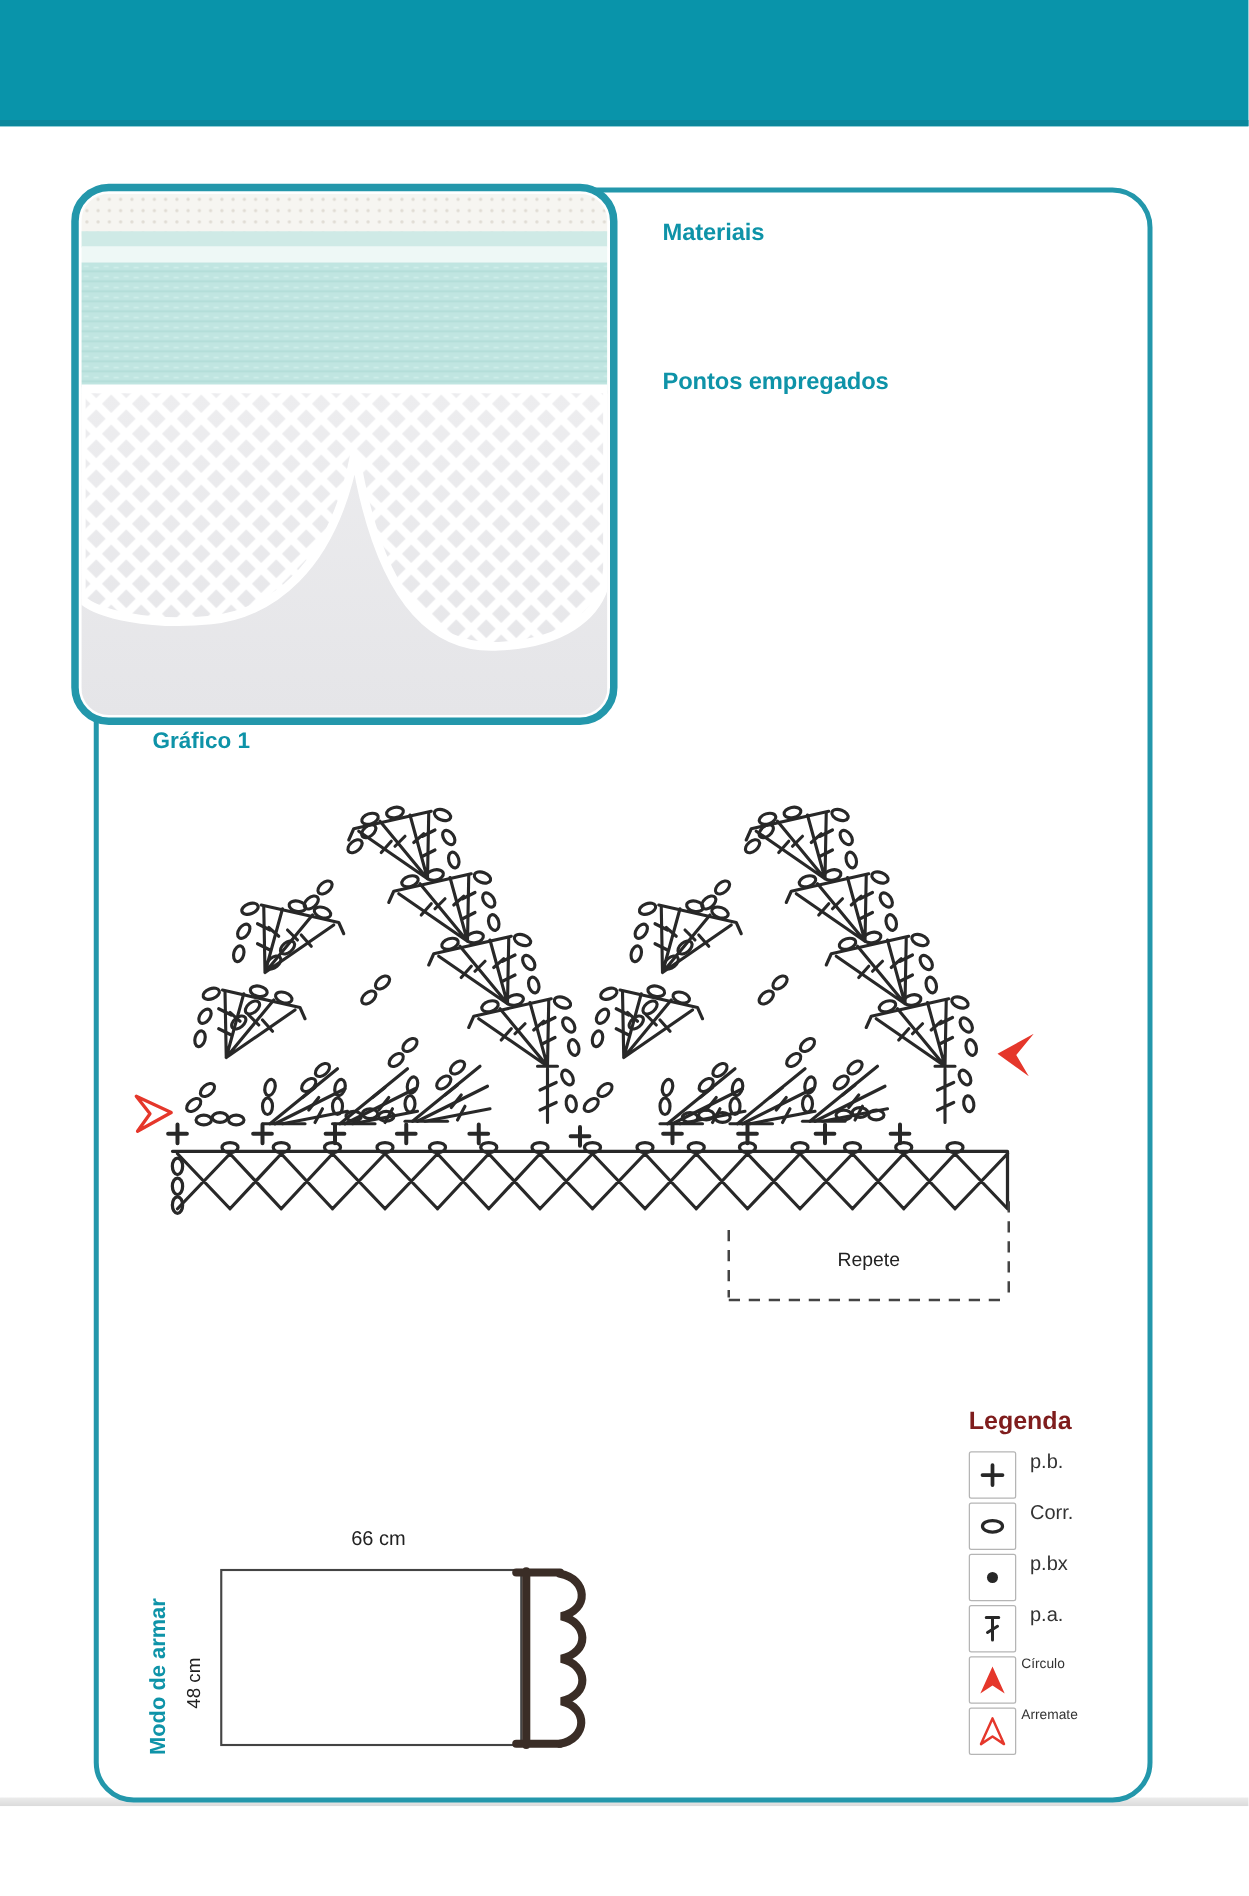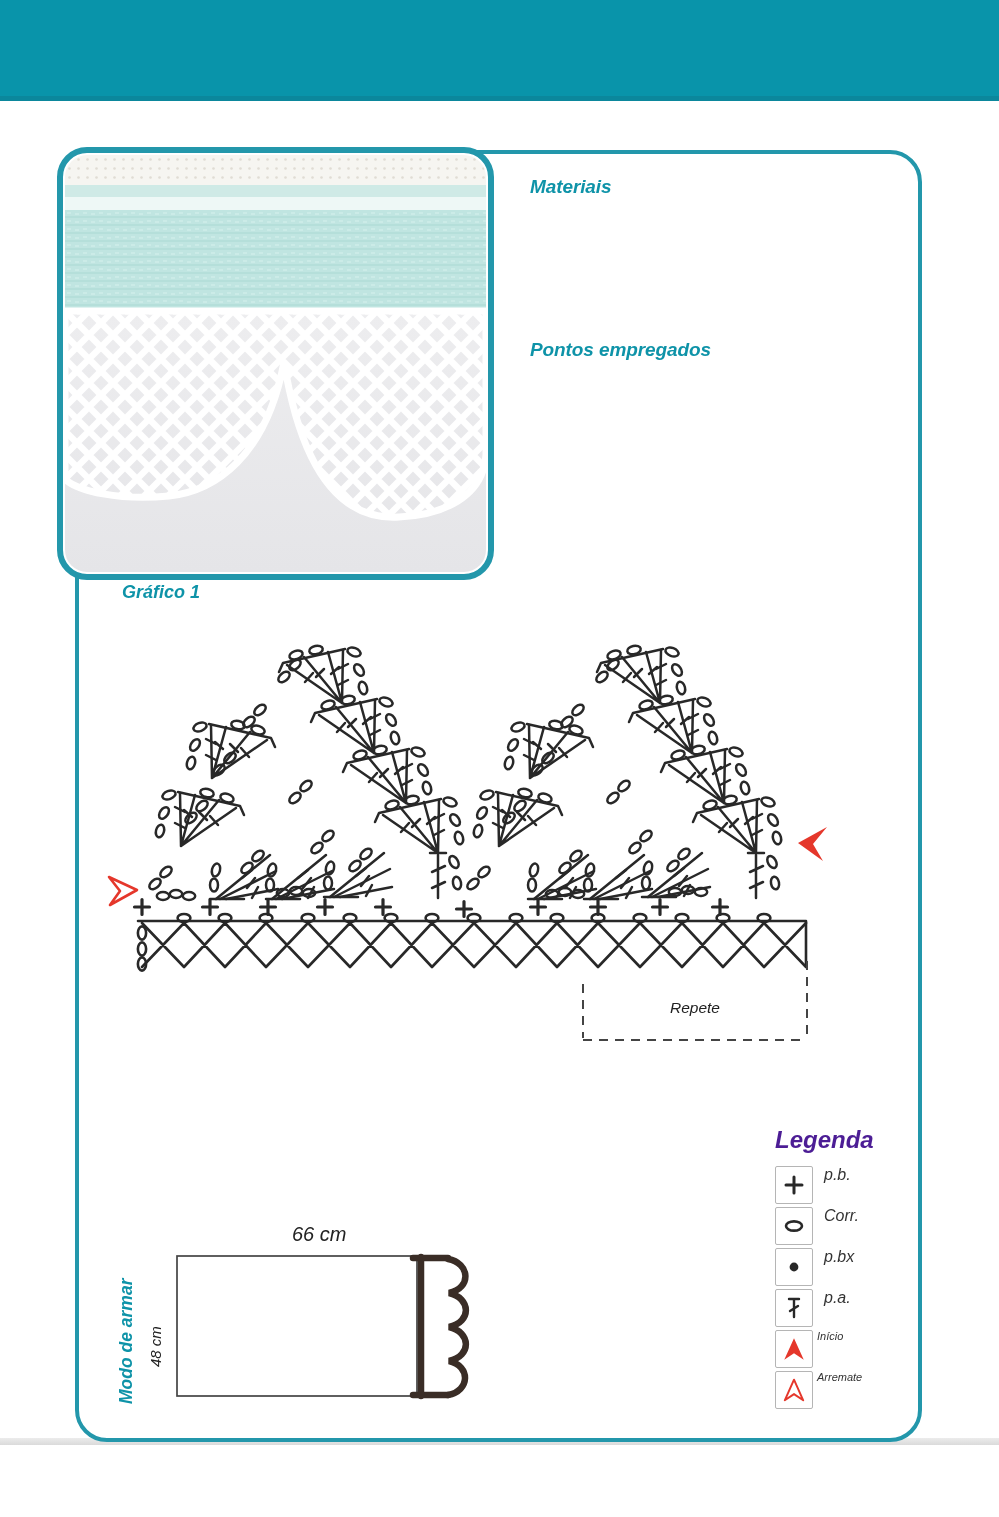--- a/index.html
+++ b/index.html
@@ -1,17 +1,17 @@
 <!DOCTYPE html>
 <html><head>
 <meta charset="utf-8">
 <style>
   html,body{margin:0;padding:0;background:#ffffff;}
   .page{position:relative;width:999px;height:1445px;background:#ffffff;overflow:hidden;
-        font-family:"Liberation Sans",sans-serif;color:#3b3b3b;font-style:italic;}
+        font-family:"Liberation Sans",sans-serif;color:#3b3b3b;}
   .topbar{position:absolute;left:0;top:0;width:999px;height:96px;background:#0994aa;
           border-bottom:5px solid #0b879c;}
   .shadow-strip{position:absolute;left:0;top:1438px;width:999px;height:14px;
           background:linear-gradient(#ececec,#c9c9c9);}
   .footer{position:absolute;left:0;top:1452px;width:999px;height:65px;background:#0994aa;}
 
   .bigbox{position:absolute;left:75px;top:150px;width:847px;height:1292px;box-sizing:border-box;
           border:4px solid #2397ab;border-radius:32px;background:#ffffff;}
 
   .photobox{position:absolute;left:57px;top:147px;width:437px;height:433px;box-sizing:border-box;
@@ -21,49 +21,49 @@
 
   .txtblock{position:absolute;left:530px;width:392px;font-size:17.6px;line-height:1.34;
           letter-spacing:-0.1px;}
   .h-teal{color:#0e93a8;font-weight:bold;font-size:19px;margin:0 0 3px 0;}
   .body-text{margin:0;}
 
   .chart-title{position:absolute;left:122px;top:582px;color:#0e93a8;font-weight:bold;font-size:18px;}
   .chart-svg{position:absolute;left:85px;top:640px;width:770px;height:425px;}
 
   .legend{position:absolute;left:775px;top:1126px;}
-  .legend-h{color:#4c1d95;font-weight:bold;font-size:24px;margin:0 0 12px 0;}
+  .legend-h{color:#7f1d1d;font-weight:bold;font-size:20px;margin:0 0 12px 0;}
   .lrow{display:flex;align-items:flex-start;margin-bottom:3px;}
   .lbox{width:38px;height:38px;box-sizing:border-box;border:1px solid #b5b5b5;border-radius:2px;
         background:#ffffff;display:flex;align-items:center;justify-content:center;flex:0 0 auto;}
   .llab{margin-left:11px;font-size:16px;color:#333;}
   .llab-sm{margin-left:4px;font-size:11px;color:#333;}
 
   .asm-svg{position:absolute;left:90px;top:1216px;width:400px;height:200px;}
-  .asm-w{position:absolute;left:292px;top:1223px;font-size:20px;color:#222;}
+  .asm-w{position:absolute;left:281px;top:1223px;font-size:16px;color:#222;}
   .asm-h{position:absolute;left:147px;top:1305px;height:62px;writing-mode:vertical-rl;
          transform:rotate(180deg);font-size:15px;color:#222;}
   .asm-title{position:absolute;left:116px;top:1262px;height:142px;writing-mode:vertical-rl;
          transform:rotate(180deg);font-weight:bold;font-size:17.5px;color:#0e93a8;}
 </style>
 </head>
 <body>
 
 <div class="page">
 
   <div class="topbar"></div>
 
   <div class="shadow-strip"></div>
 
   <div class="bigbox"></div>
 
   <div class="txtblock" style="top:174px;">
     <p class="h-teal">Materiais</p>
   </div>
-  <div class="txtblock" style="top:293px;margin-top:44px;">
+  <div class="txtblock" style="top:293px;">
     <p class="h-teal">Pontos empregados</p>
   </div>
 
   <div class="chart-title">Gráfico 1</div>
 
   <svg class="chart-svg" viewBox="85 640 770 425">
     <defs>
       <g id="fanDown" stroke="#282828" stroke-width="2.5" fill="none" stroke-linecap="round">
         <path d="M0,0 L-55,-38 M0,0 L-38,-46 M0,0 L-14,-51 M0,0 L1,-53"></path>
         <path d="M-59,-40 L3,-54 M-59,-40 L-63,-31"></path>
@@ -214,21 +214,21 @@
           </svg>
       </span>
       <span class="llab">p.a.</span>
     </div>
     <div class="lrow">
       <span class="lbox">
         <svg width="26" height="26" viewBox="0 0 24 24">
             <path d="M12,2 L21,22 L12,16 L3,22 Z" fill="#e5372b"></path>
           </svg>
       </span>
-      <span class="llab-sm">Início</span>
+      <span class="llab-sm">Círculo</span>
     </div>
     <div class="lrow">
       <span class="lbox">
         <svg width="26" height="26" viewBox="0 0 24 24">
             <path d="M12,2.5 L20.5,21.5 L12,15.8 L3.5,21.5 Z" fill="#ffffff" stroke="#e5372b" stroke-width="1.8" stroke-linejoin="round"></path>
           </svg>
       </span>
       <span class="llab-sm">Arremate</span>
     </div>
   </div>

